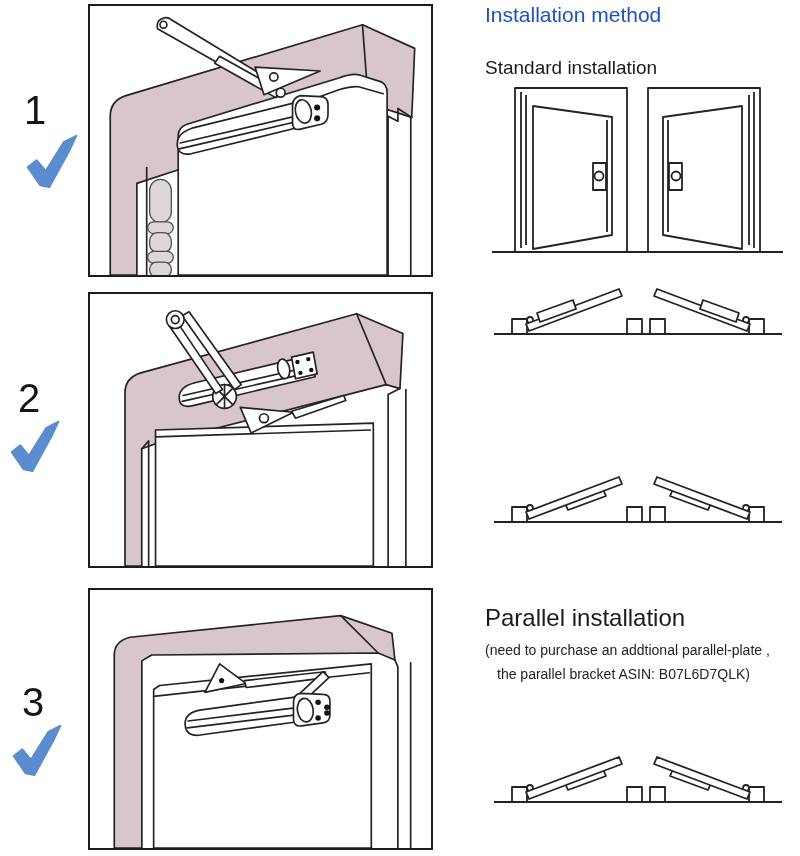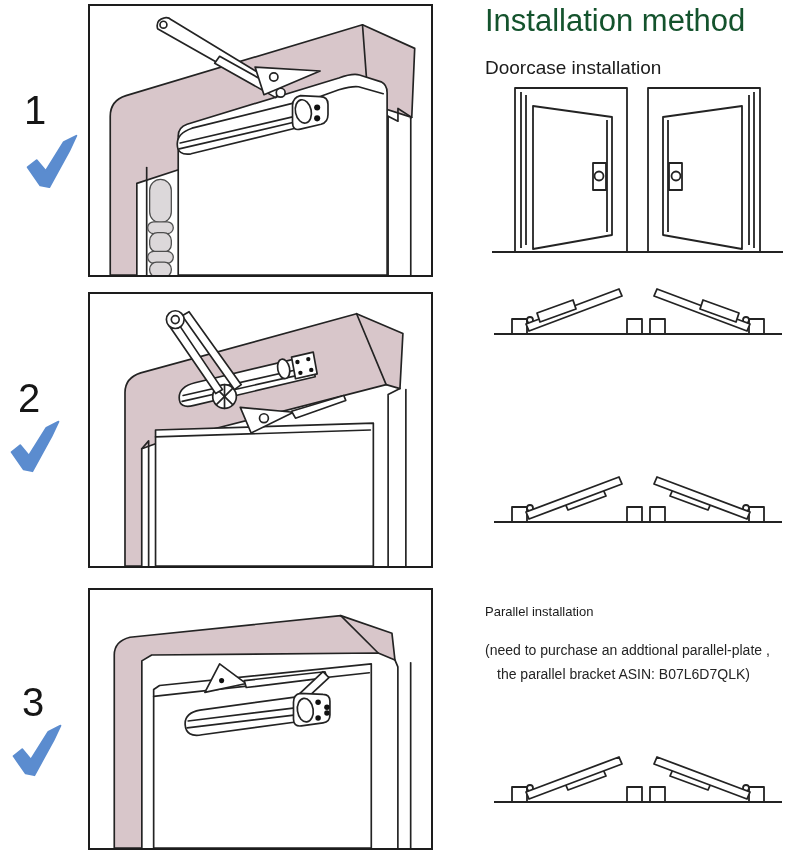--- a/index.html
+++ b/index.html
@@ -10,21 +10,21 @@
   .abs{position:absolute;}
   .panel{
     position:absolute;left:88px;width:341px;background:#fff;
     border:2px solid #1d1d1d;
   }
   .step-num{
     position:absolute;font-size:40px;color:#161616;line-height:1;
   }
   .check{position:absolute;}
   .title{
-    position:absolute;left:485px;top:2px;font-size:31px;color:#14532d;
+    position:absolute;left:485px;top:2px;font-size:21px;color:#1d4ed8;
     white-space:nowrap;line-height:1.2;
   }
   .section-h{
     position:absolute;left:485px;font-size:19px;color:#1b1b1b;white-space:nowrap;
   }
   .note{
     position:absolute;left:485px;font-size:14px;color:#242424;white-space:nowrap;
   }
   svg{display:block;}
   .pink{fill:#d8c6ca;}
@@ -166,21 +166,21 @@
           <circle cx="240" cy="119" r="2.8" fill="#111" stroke="none"></circle>
           <circle cx="231" cy="130" r="2.8" fill="#111" stroke="none"></circle>
           <circle cx="240" cy="125" r="2.8" fill="#111" stroke="none"></circle>
         </g>
       </g>
     </svg>
   </div>
 
   <div class="title">Installation method</div>
 
-  <div class="section-h" style="top:57px;">Doorcase installation</div>
+  <div class="section-h" style="top:57px;">Standard installation</div>
 
   <svg class="abs" style="left:490px;top:86px;" width="295" height="172" viewBox="0 0 295 172">
     <g stroke="#232323" stroke-width="1.8" fill="none" stroke-linejoin="round">
       <line x1="2" y1="166" x2="293" y2="166" stroke-width="2.2"></line>
       <g>
         <rect x="25" y="2" width="112" height="164" fill="#fff"></rect>
         <line x1="31" y1="6" x2="31" y2="162"></line>
         <line x1="36" y1="9" x2="36" y2="159"></line>
         <path fill="#fff" d="M43,20 L122,31 L122,149 L43,163 Z"></path>
         <line x1="117" y1="34" x2="117" y2="146"></line>
@@ -225,21 +225,21 @@
       <path fill="#fff" d="M34,38 L127,3 L130,10 L37,45 Z"></path>
       <rect x="135" y="33" width="15" height="15" fill="#fff"></rect>
       <rect x="158" y="33" width="15" height="15" fill="#fff"></rect>
       <rect x="257" y="33" width="15" height="15" fill="#fff"></rect>
       <circle cx="254" cy="34" r="3" fill="#fff"></circle>
       <path fill="#fff" d="M220,27 L182,13 L178,22 L216,36 Z"></path>
       <path fill="#fff" d="M258,38 L165,3 L162,10 L255,45 Z"></path>
     </g>
   </svg>
 
-  <div class="section-h" style="top:604px;font-size:13px;">Parallel installation</div>
+  <div class="section-h" style="top:604px;font-size:24px;">Parallel installation</div>
   <div class="note" style="top:642px;">(need to purchase an addtional parallel-plate ,</div>
   <div class="note" style="top:666px;margin-left:12px;">the parallel bracket ASIN: B07L6D7QLK)</div>
 
   <svg class="abs" style="left:492px;top:754px;" width="292" height="54" viewBox="0 0 292 54">
     <g stroke="#232323" stroke-width="1.8" fill="none" stroke-linejoin="round">
       <line x1="2" y1="48" x2="290" y2="48" stroke-width="2.2"></line>
       <rect x="20" y="33" width="15" height="15" fill="#fff"></rect>
       <circle cx="38" cy="34" r="3" fill="#fff"></circle>
       <path fill="#fff" d="M72,27 L110,13 L114,22 L76,36 Z"></path>
       <path fill="#fff" d="M34,38 L127,3 L130,10 L37,45 Z"></path>

